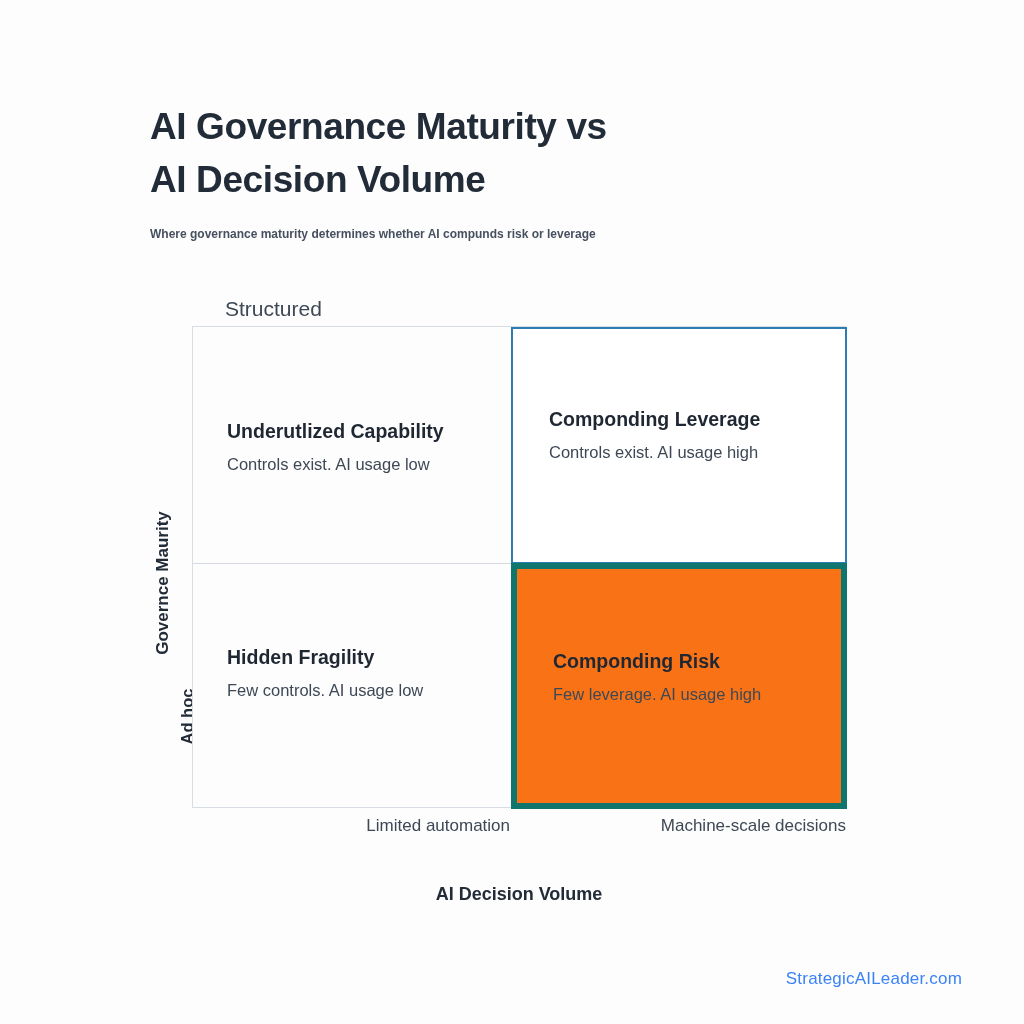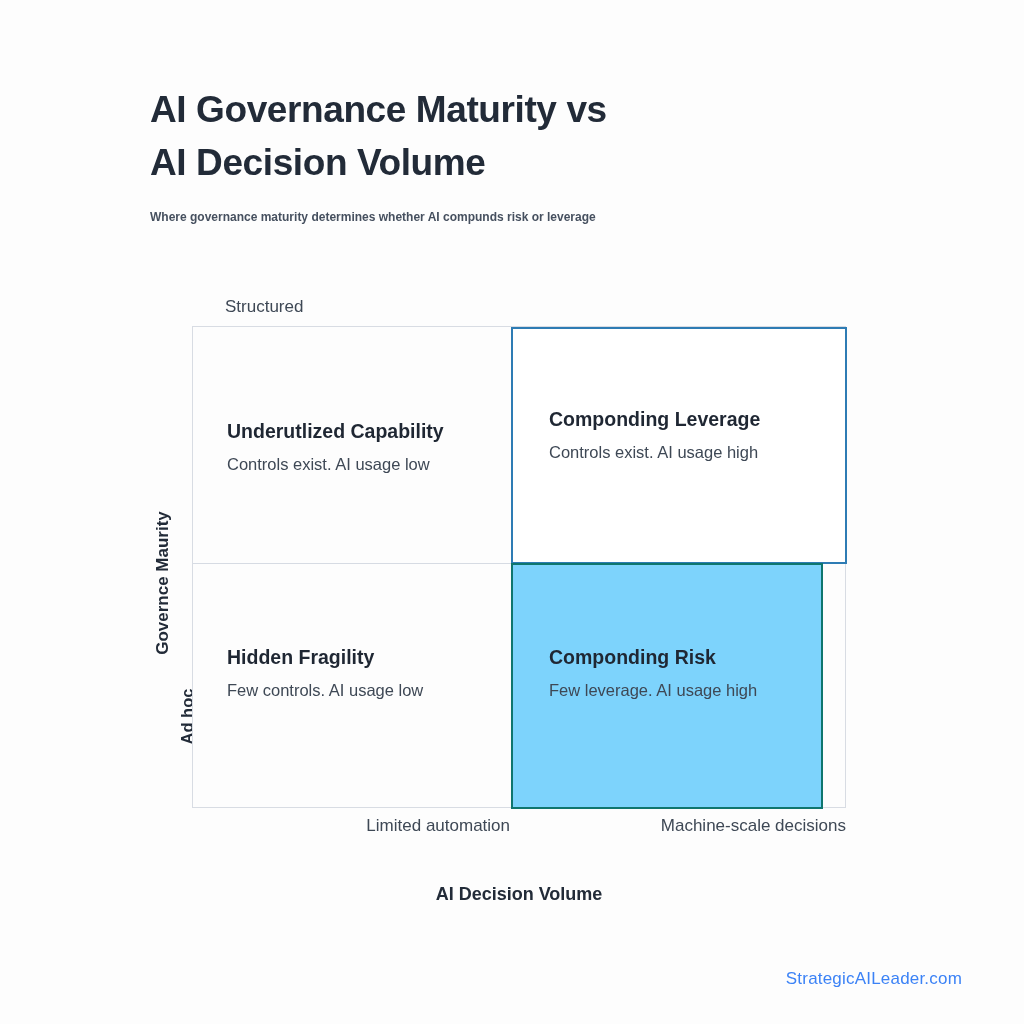--- a/index.html
+++ b/index.html
@@ -19,21 +19,21 @@
   #page {
     position: absolute;
     inset: 0;
     background: #fdfdfd;
   }
 
   
   #header {
     position: absolute;
     left: 150px;
-    top: 84px;
+    top: 101px;
     width: 820px;
   }
   #chart-title {
     font-size: 37px;
     font-weight: bold;
     line-height: 1.42;
     letter-spacing: -0.4px;
     color: #222b38;
     margin: 0;
     white-space: pre-line;
@@ -104,32 +104,32 @@
   #quad-bl {
     left: 0; top: 236px;
     width: 318px; height: 246px;
     border-top: 1px solid #d6dbe3;
   }
   #quad-bl .quad-inner { top: 81px; left: 34px; right: 26px; }
 
   
   #quad-br {
     left: 318px; top: 236px;
-    width: 312px; height: 246px;
-    border: 2px solid #0f766e;
-    background: #7dd3fc;
+    width: 336px; height: 246px;
+    border: 6px solid #0f766e;
+    background: #f97316;
   }
   #quad-br .quad-inner { top: 80px; left: 36px; right: 50px; }
 
   
   #label-structured {
     position: absolute;
     left: 225px;
     top: 297px;
-    font-size: 17px;
+    font-size: 21px;
     color: #3e4855;
     white-space: nowrap;
   }
   #label-adhoc {
     position: absolute;
     left: 160px;
     top: 707px;
     font-size: 16.5px;
     font-weight: bold;
     color: #222b38;

